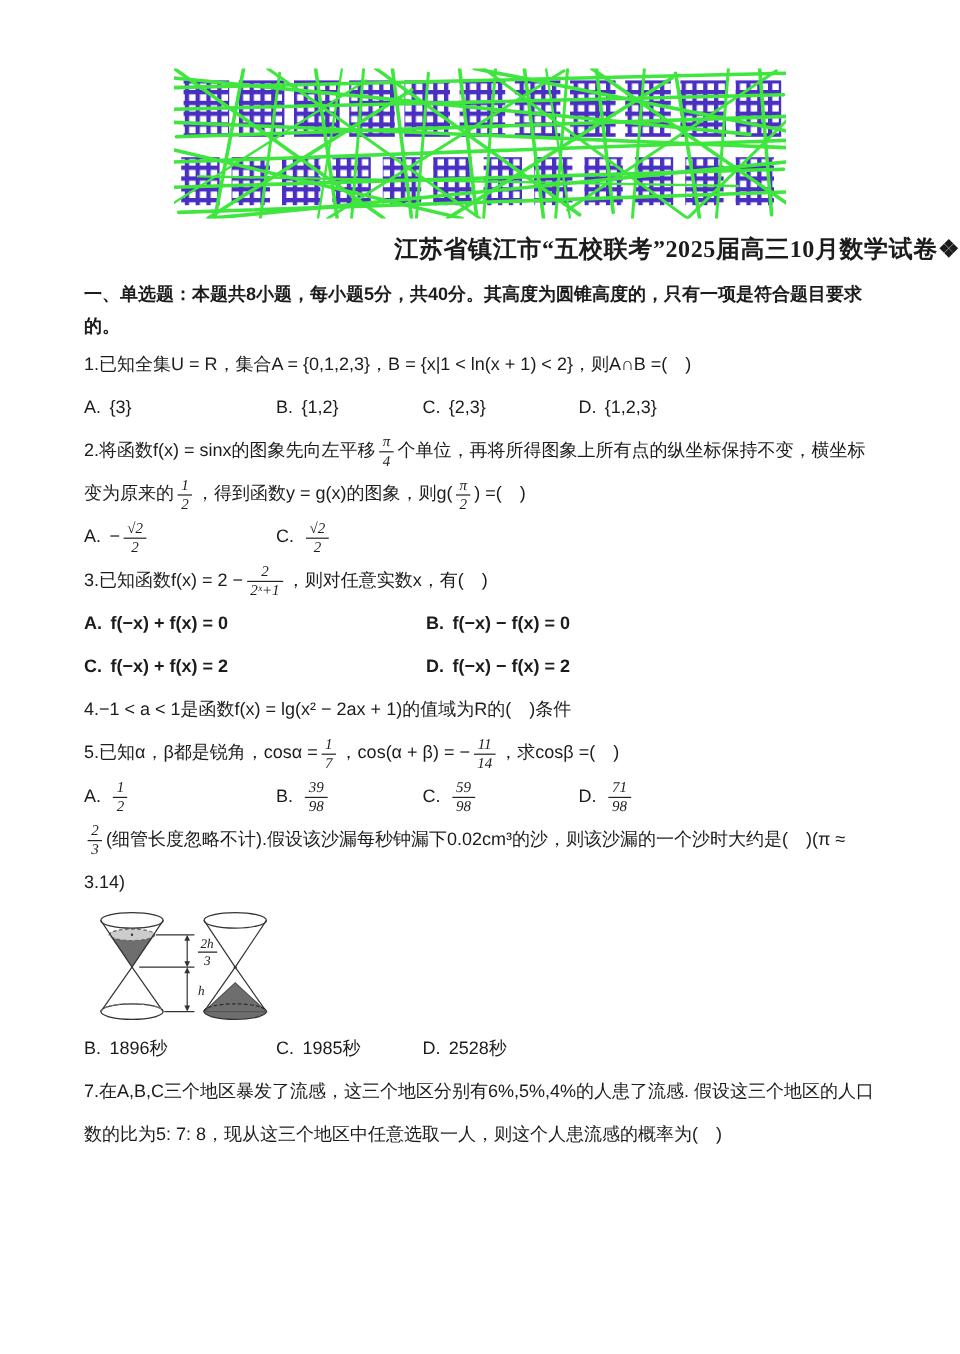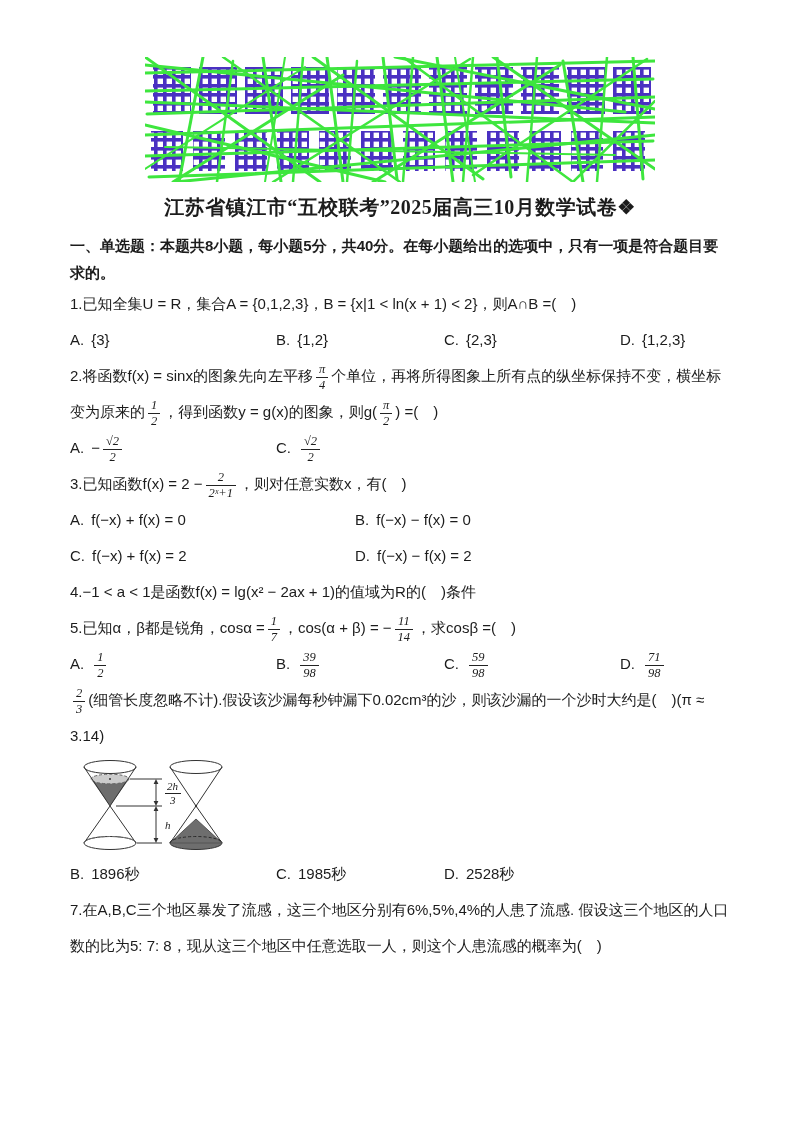--- a/index.html
+++ b/index.html
@@ -4,28 +4,28 @@
 <style>
   html,body{margin:0;padding:0;}
   body{
     width:800px;height:1128px;background:#ffffff;overflow:hidden;
     font-family:"Liberation Sans","DejaVu Sans",sans-serif;color:#1c1c1c;
   }
   .page{padding:0 70px;}
   .header-img{display:block;width:510px;height:125px;margin:57px auto 0 auto;}
   .title{
     font-family:"Liberation Serif","DejaVu Serif",serif;
-    font-size:20px;font-weight:700;text-align:center;margin:12px 0 0 0;
+    font-size:20px;font-weight:700;text-align:right;margin:12px 0 0 0;
     letter-spacing:0.5px;
   }
   .section{font-size:15px;line-height:27px;margin-top:11px;font-weight:600;}
   .stem{font-size:15px;line-height:36px;margin:0;}
   .opts{display:grid;font-size:15px;line-height:36px;align-items:center;}
-  .opts4{grid-template-columns:160px 122px 130px auto;gap:46px;}
-  .opts2{grid-template-columns:285px auto;}
+  .opts4{grid-template-columns:160px 122px 130px auto;}
+  .opts2{grid-template-columns:285px auto;font-weight:bold;}
   .ol{margin-right:7px;}
   .opt{white-space:nowrap;}
   
   .frac{
     display:inline-block;vertical-align:middle;text-align:center;margin:0 3px;
     font-family:"Liberation Serif","DejaVu Serif",serif;font-style:italic;
   }
   .frac .num{display:block;font-size:12.5px;line-height:15px;padding:0 3px;border-bottom:1.3px solid #222;}
   .frac .den{display:block;font-size:12.5px;line-height:15px;padding:0 3px;}
   .figure-wrap{margin:2px 0 0 0;height:100px;}
@@ -107,21 +107,21 @@
     <line x1="28" y1="125" x2="198" y2="18"></line>
       <line x1="428" y1="125" x2="510" y2="44" stroke-width="2.5"></line>
     <line x1="0" y1="112" x2="160" y2="10" stroke-width="2"></line>
   </g>
 </svg>
 
 <h1 class="title">江苏省镇江市“五校联考”2025届高三10月数学试卷❖</h1>
 
 <div class="page">
 
-  <div class="section">一、单选题：本题共8小题，每小题5分，共40分。在每小题给出的选项中，只有一项是符合题目要求的。</div>
+  <div class="section">一、单选题：本题共8小题，每小题5分，共40分。其高度为圆锥高度的，只有一项是符合题目要求的。</div>
 
   <p class="stem"><span>1.已知全集U = R，集合A = {0,1,2,3}，B = {x|1 &lt; ln(x + 1) &lt; 2}，则A∩B =(　)</span></p>
   <div class="opts opts4">
     <span class="opt"><span class="ol">A.</span><span>{3}</span></span>
     <span class="opt"><span class="ol">B.</span><span>{1,2}</span></span>
     <span class="opt"><span class="ol">C.</span><span>{2,3}</span></span>
     <span class="opt"><span class="ol">D.</span><span>{1,2,3}</span></span>
   </div>
 
   <p class="stem"><span>2.将函数f(x) = sinx的图象先向左平移</span><span class="frac"><span class="num">π</span><span class="den">4</span></span><span>个单位，再将所得图象上所有点的纵坐标保持不变，横坐标变为原来的</span><span class="frac"><span class="num">1</span><span class="den">2</span></span><span>，得到函数y = g(x)的图象，则g(</span><span class="frac"><span class="num">π</span><span class="den">2</span></span><span>) =(　)</span></p>

